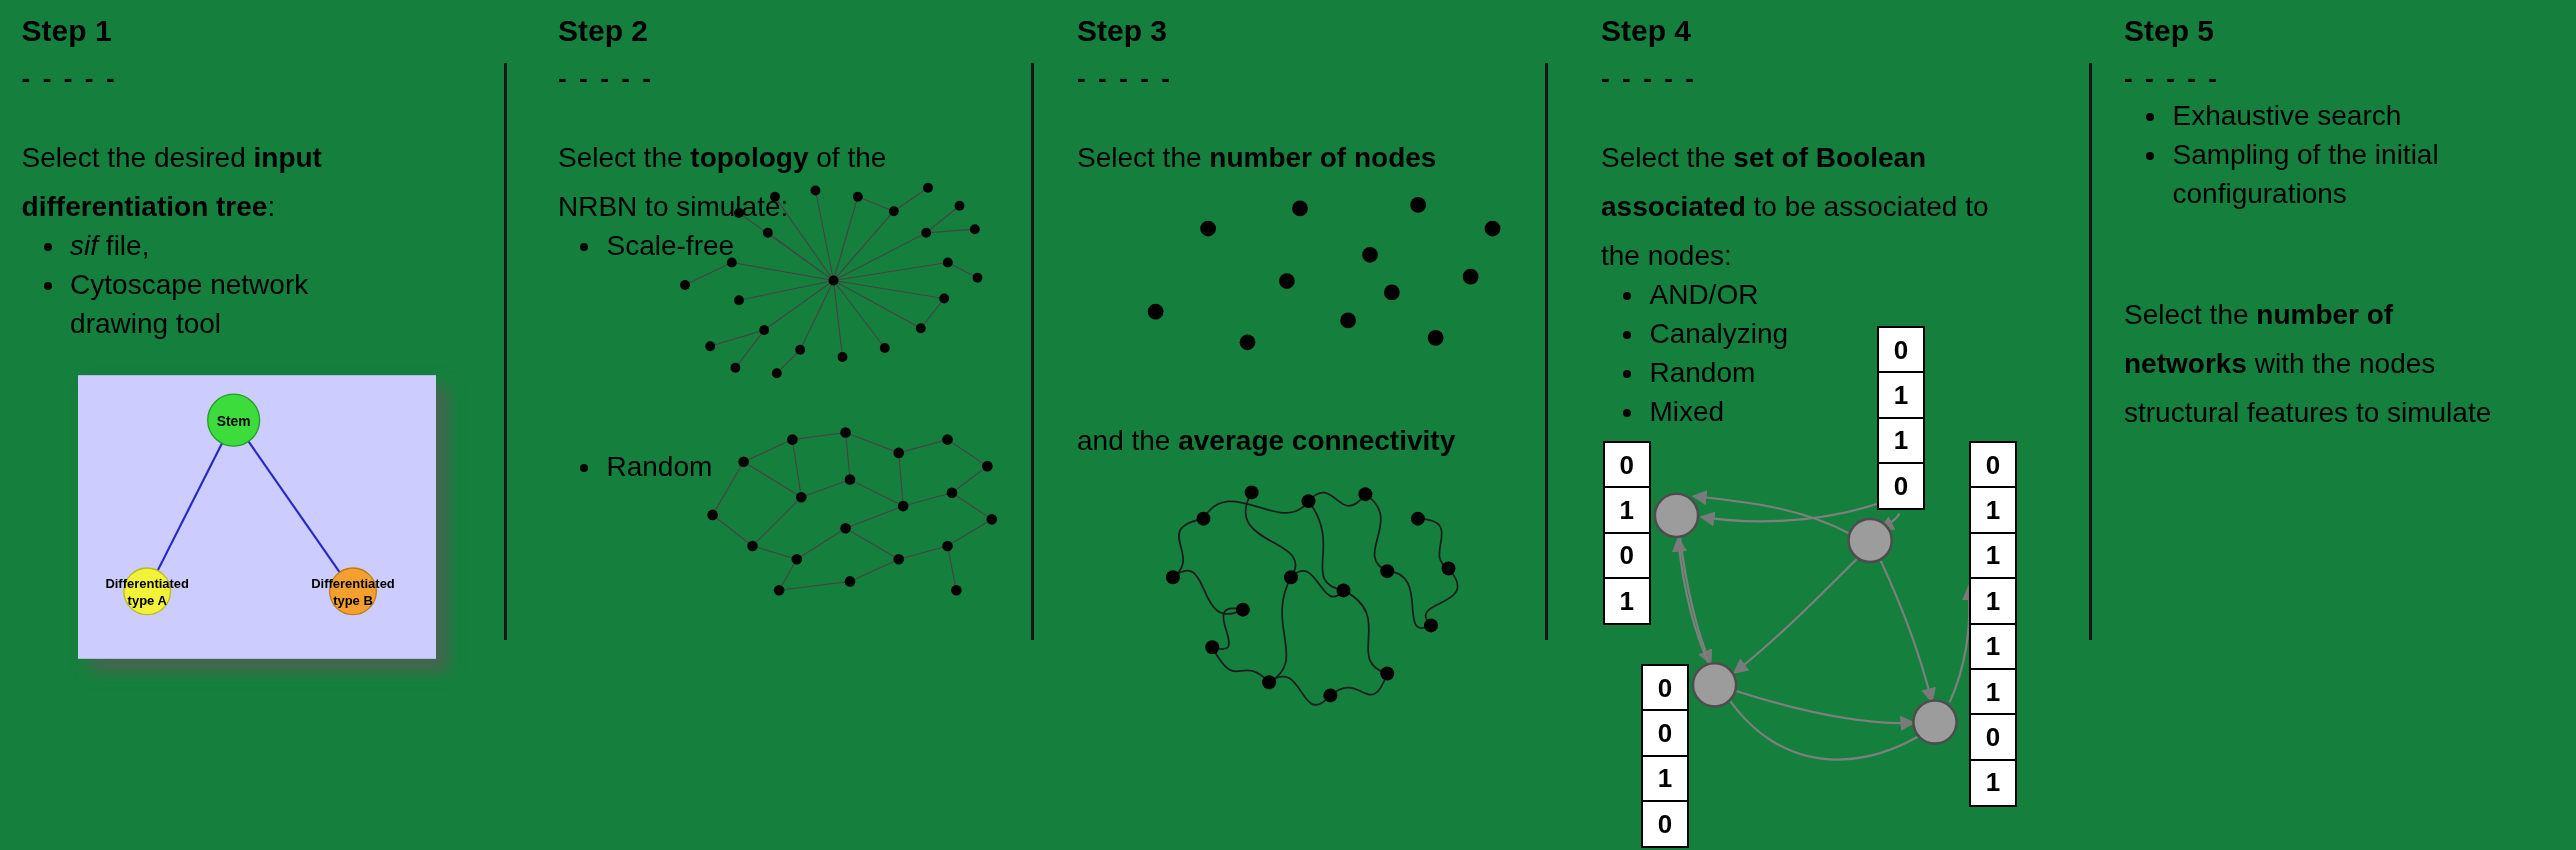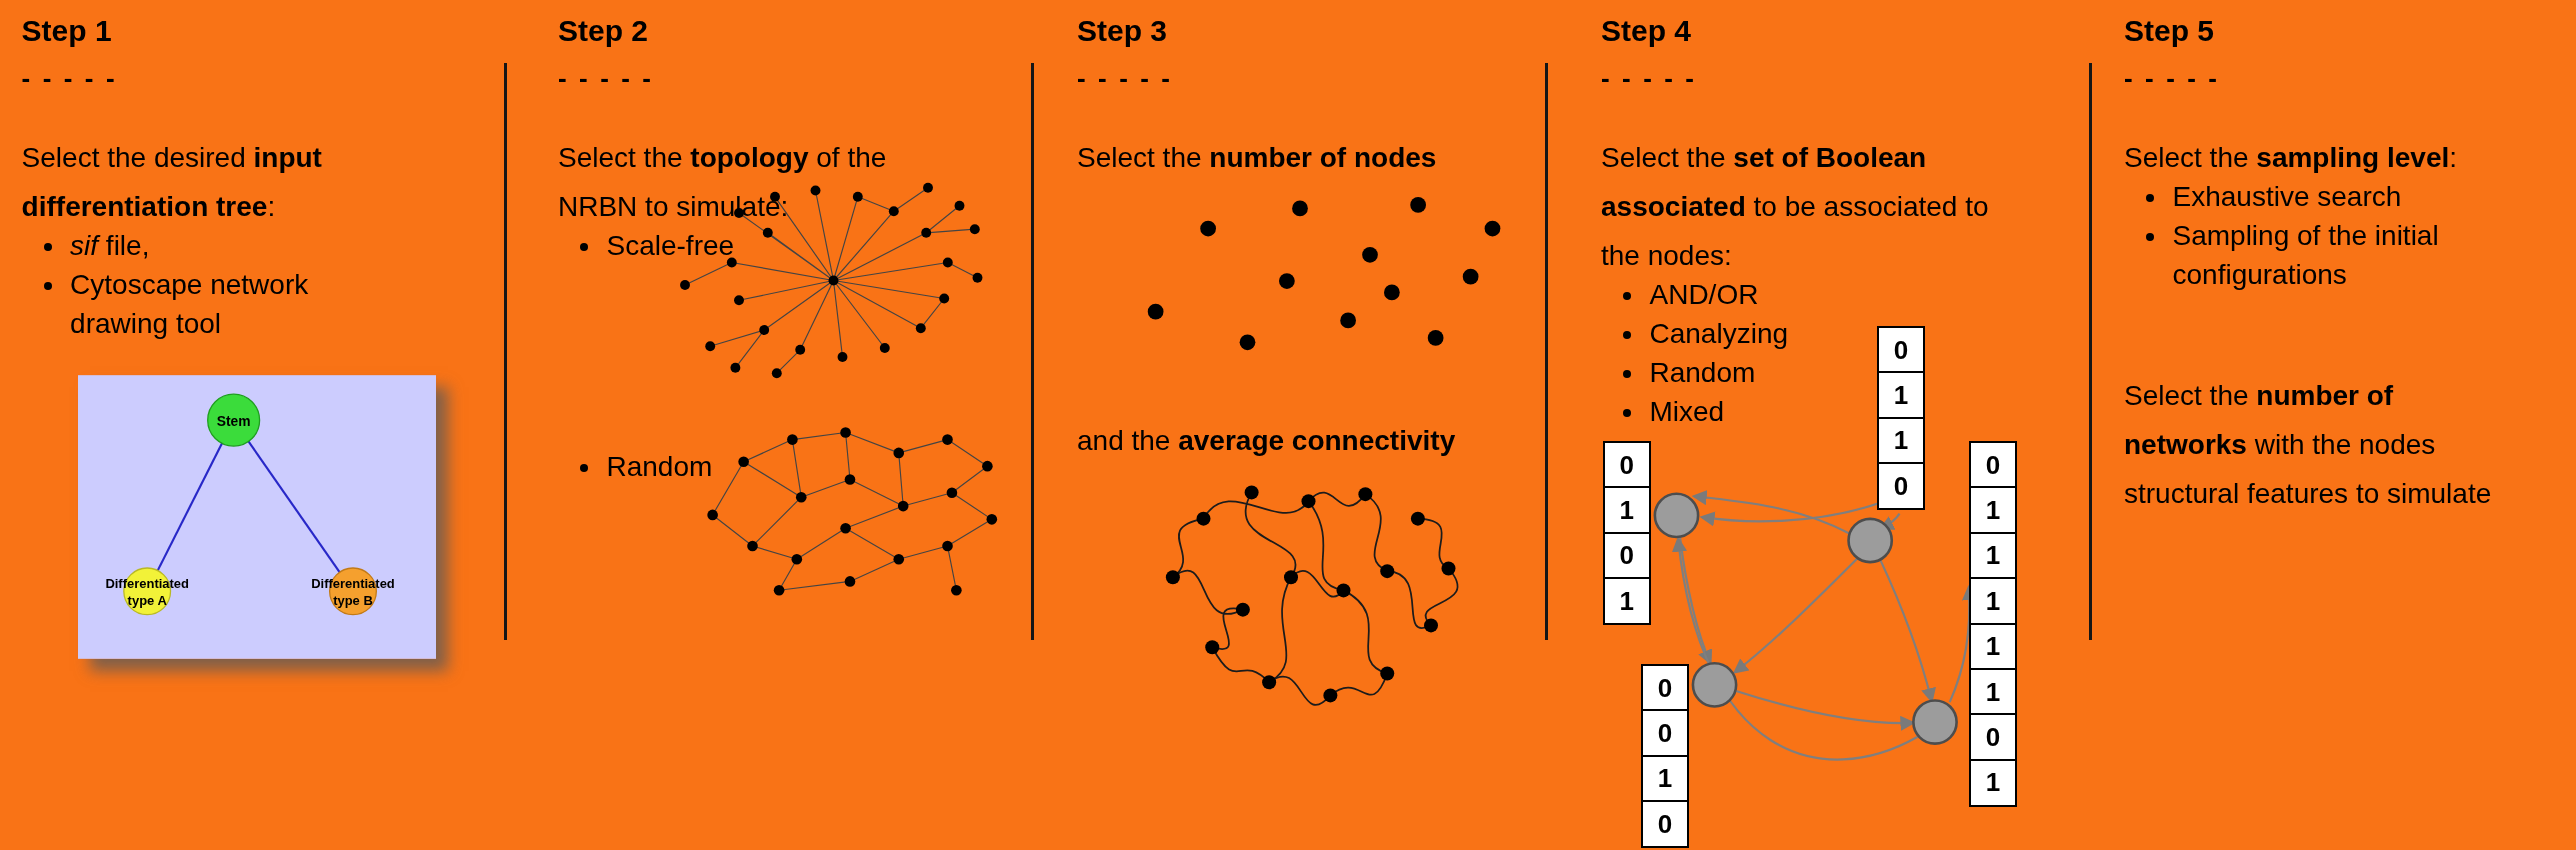--- a/index.html
+++ b/index.html
@@ -1,17 +1,17 @@
 <!DOCTYPE html>
 <html style="font-size:14px"><head>
 <meta charset="utf-8">
 <style>
   html,body{margin:0;padding:0;background:#fff;}
   body{font-family:"Liberation Sans","DejaVu Sans",sans-serif;color:#000;}
-  .page{position:relative;width:2576px;height:851px;background:#f97316;overflow:hidden;}
+  .page{position:relative;width:2576px;height:851px;background:#15803d;overflow:hidden;}
   .col{position:absolute;top:13px;height:835px;}
   .divider{position:absolute;top:63px;width:2.6px;height:577px;background:#161616;}
   .step-title{font-size:30px;font-weight:bold;line-height:36px;}
   .dashes{font-size:26px;font-weight:bold;margin-top:12px;letter-spacing:2.6px;line-height:35px;}
   .para{font-size:28px;line-height:39px;margin-top:42px;}
   .line{display:block;margin-top:10px;}
   ul{margin:0;padding-left:45px;font-size:28px;line-height:39px;list-style-type:disc;}
   li{padding-left:3.5px;}
   b{font-weight:bold;}
   i{}
@@ -285,23 +285,20 @@
         <div class="tcell">1</div>
       </div>
     </div>
   </div>
 
   <div class="divider" style="left:2089px;"></div>
 
   <div class="col" style="left:2124px;width:446px;">
     <div class="step-title">Step 5</div>
     <div class="dashes">- - - - -</div>
-    <div class="para">
-      <span class="line"><span>Select the </span><b>sampling level</b><span>:</span></span>
-    </div>
     <ul style="width:381px;">
       <li>Exhaustive search</li>
       <li>Sampling of the initial configurations</li>
     </ul>
     <div class="para" style="margin-top:82px;">
       <span class="line"><span>Select the </span><b>number of</b></span>
       <span class="line"><b>networks</b><span> with the nodes</span></span>
       <span class="line">structural features to simulate</span>
     </div>
   </div>

